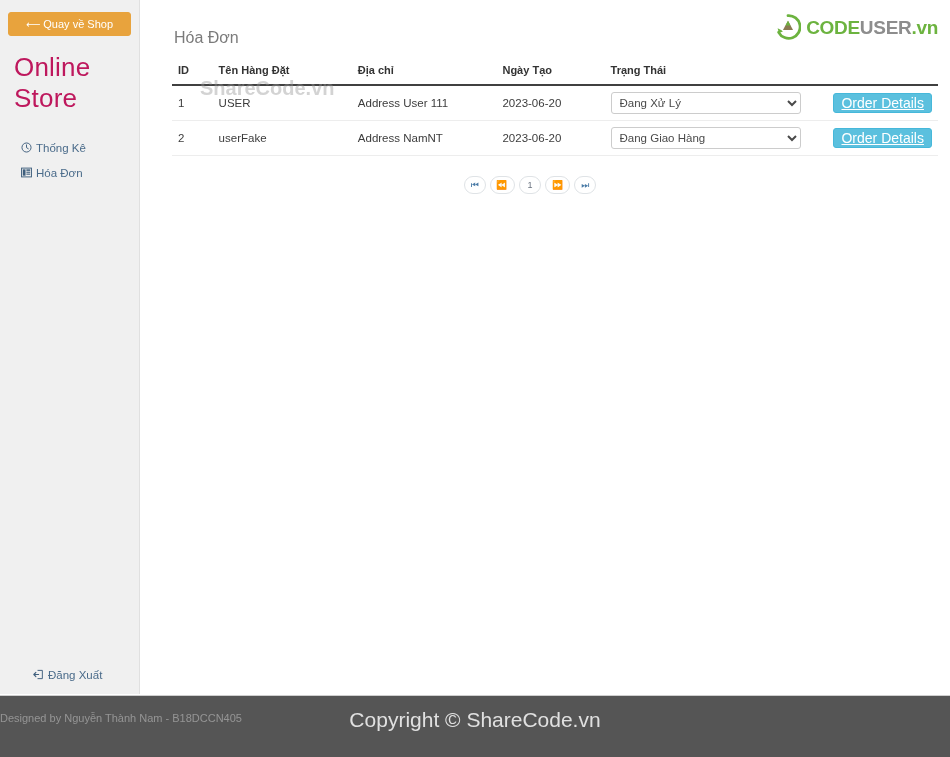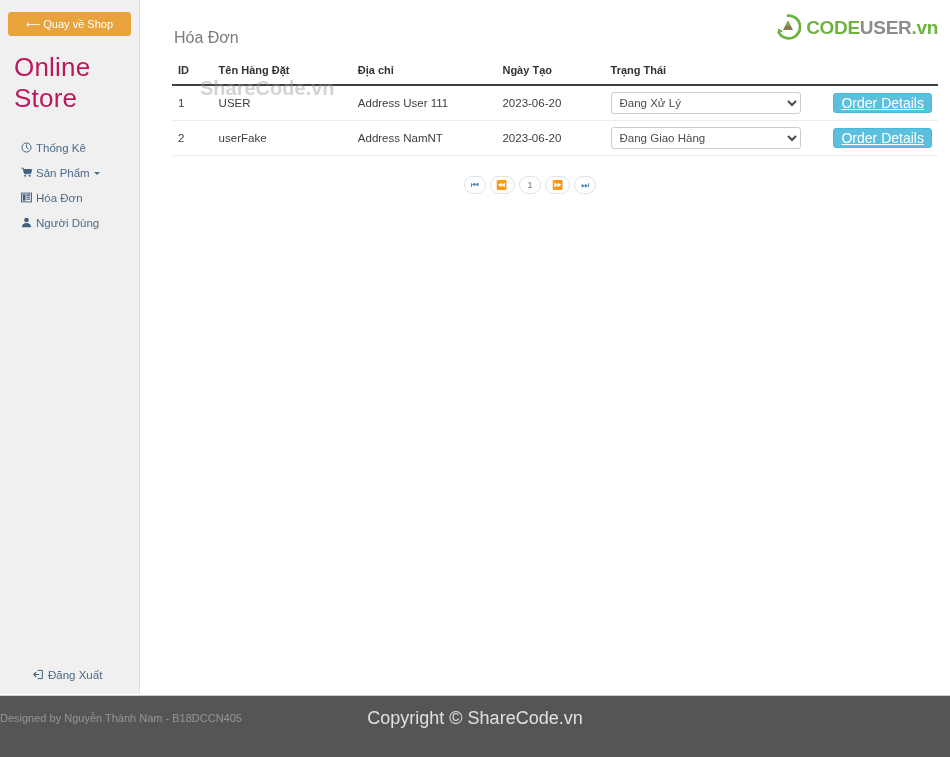--- a/index.html
+++ b/index.html
@@ -243,21 +243,21 @@
   }
   .wm-table {
     left: 40px;
     top: 77px;
     font-size: 20px;
   }
   .wm-footer {
     left: 50%;
     transform: translateX(-50%);
     top: 708px;
-    font-size: 18px;
+    font-size: 21px;
     color: rgba(255,255,255,0.82);
     font-weight: normal;
   }
   
   .footer {
     position: absolute;
     left: 0;
     top: 695px;
     width: 950px;
     height: 62px;
@@ -292,51 +292,33 @@
 
       <a class="nav-item" href="#">
         <span class="nav-ico">
           <svg width="11" height="11" viewBox="0 0 16 16" aria-hidden="true">
             <circle cx="8" cy="8" r="6.6" fill="none" stroke="#3f5f7d" stroke-width="1.4"></circle>
             <path d="M8 4.2 V8.2 L10.6 9.8" fill="none" stroke="#3f5f7d" stroke-width="1.4" stroke-linecap="round"></path>
           </svg>
         </span><span>Thống Kê</span>
       </a>
 
-      <a class="nav-item" href="#">
-        <span class="nav-ico">
-          <svg width="12" height="11" viewBox="0 0 18 16" aria-hidden="true">
-            <path d="M0.5 1.5 H3.2 L5.4 9.8 H14.2 L16 3.6 H4" fill="none" stroke="#3f5f7d" stroke-width="1.5" stroke-linejoin="round"></path>
-            <rect x="4.2" y="3.8" width="11" height="5" fill="#3f5f7d"></rect>
-            <circle cx="6.4" cy="13" r="1.5" fill="#3f5f7d"></circle>
-            <circle cx="13" cy="13" r="1.5" fill="#3f5f7d"></circle>
-          </svg>
-        </span><span>Sản Phẩm</span><span class="nav-caret"></span>
-      </a>
 
       <a class="nav-item" href="#">
         <span class="nav-ico">
           <svg width="11" height="11" viewBox="0 0 16 16" aria-hidden="true">
             <rect x="0.8" y="1.6" width="14.4" height="12.8" fill="none" stroke="#3f5f7d" stroke-width="1.4"></rect>
             <rect x="2.6" y="3.4" width="4" height="9.2" fill="#3f5f7d"></rect>
             <rect x="7.8" y="3.4" width="5.6" height="2.2" fill="#3f5f7d"></rect>
             <rect x="7.8" y="6.8" width="5.6" height="1.6" fill="#3f5f7d"></rect>
             <rect x="7.8" y="9.6" width="5.6" height="1.6" fill="#3f5f7d"></rect>
           </svg>
         </span><span>Hóa Đơn</span>
       </a>
 
-      <a class="nav-item" href="#">
-        <span class="nav-ico">
-          <svg width="11" height="11" viewBox="0 0 16 16" aria-hidden="true">
-            <circle cx="8" cy="4.4" r="3.4" fill="#3f5f7d"></circle>
-            <path d="M1.4 15 C1.4 10.6 4.4 8.8 8 8.8 C11.6 8.8 14.6 10.6 14.6 15 Z" fill="#3f5f7d"></path>
-          </svg>
-        </span><span>Người Dùng</span>
-      </a>
 
     </nav>
 
     <div class="logout-wrap">
       <a class="logout-link" href="#">
         <span class="nav-ico">
           <svg width="11" height="11" viewBox="0 0 16 16" aria-hidden="true">
             <path d="M6.6 2 H13.6 V14 H6.6" fill="none" stroke="#3f5f7d" stroke-width="1.4"></path>
             <path d="M8.2 8 H1.4 M4.2 4.8 L1.2 8 L4.2 11.2" fill="none" stroke="#3f5f7d" stroke-width="1.6" stroke-linecap="round" stroke-linejoin="round"></path>
           </svg>

